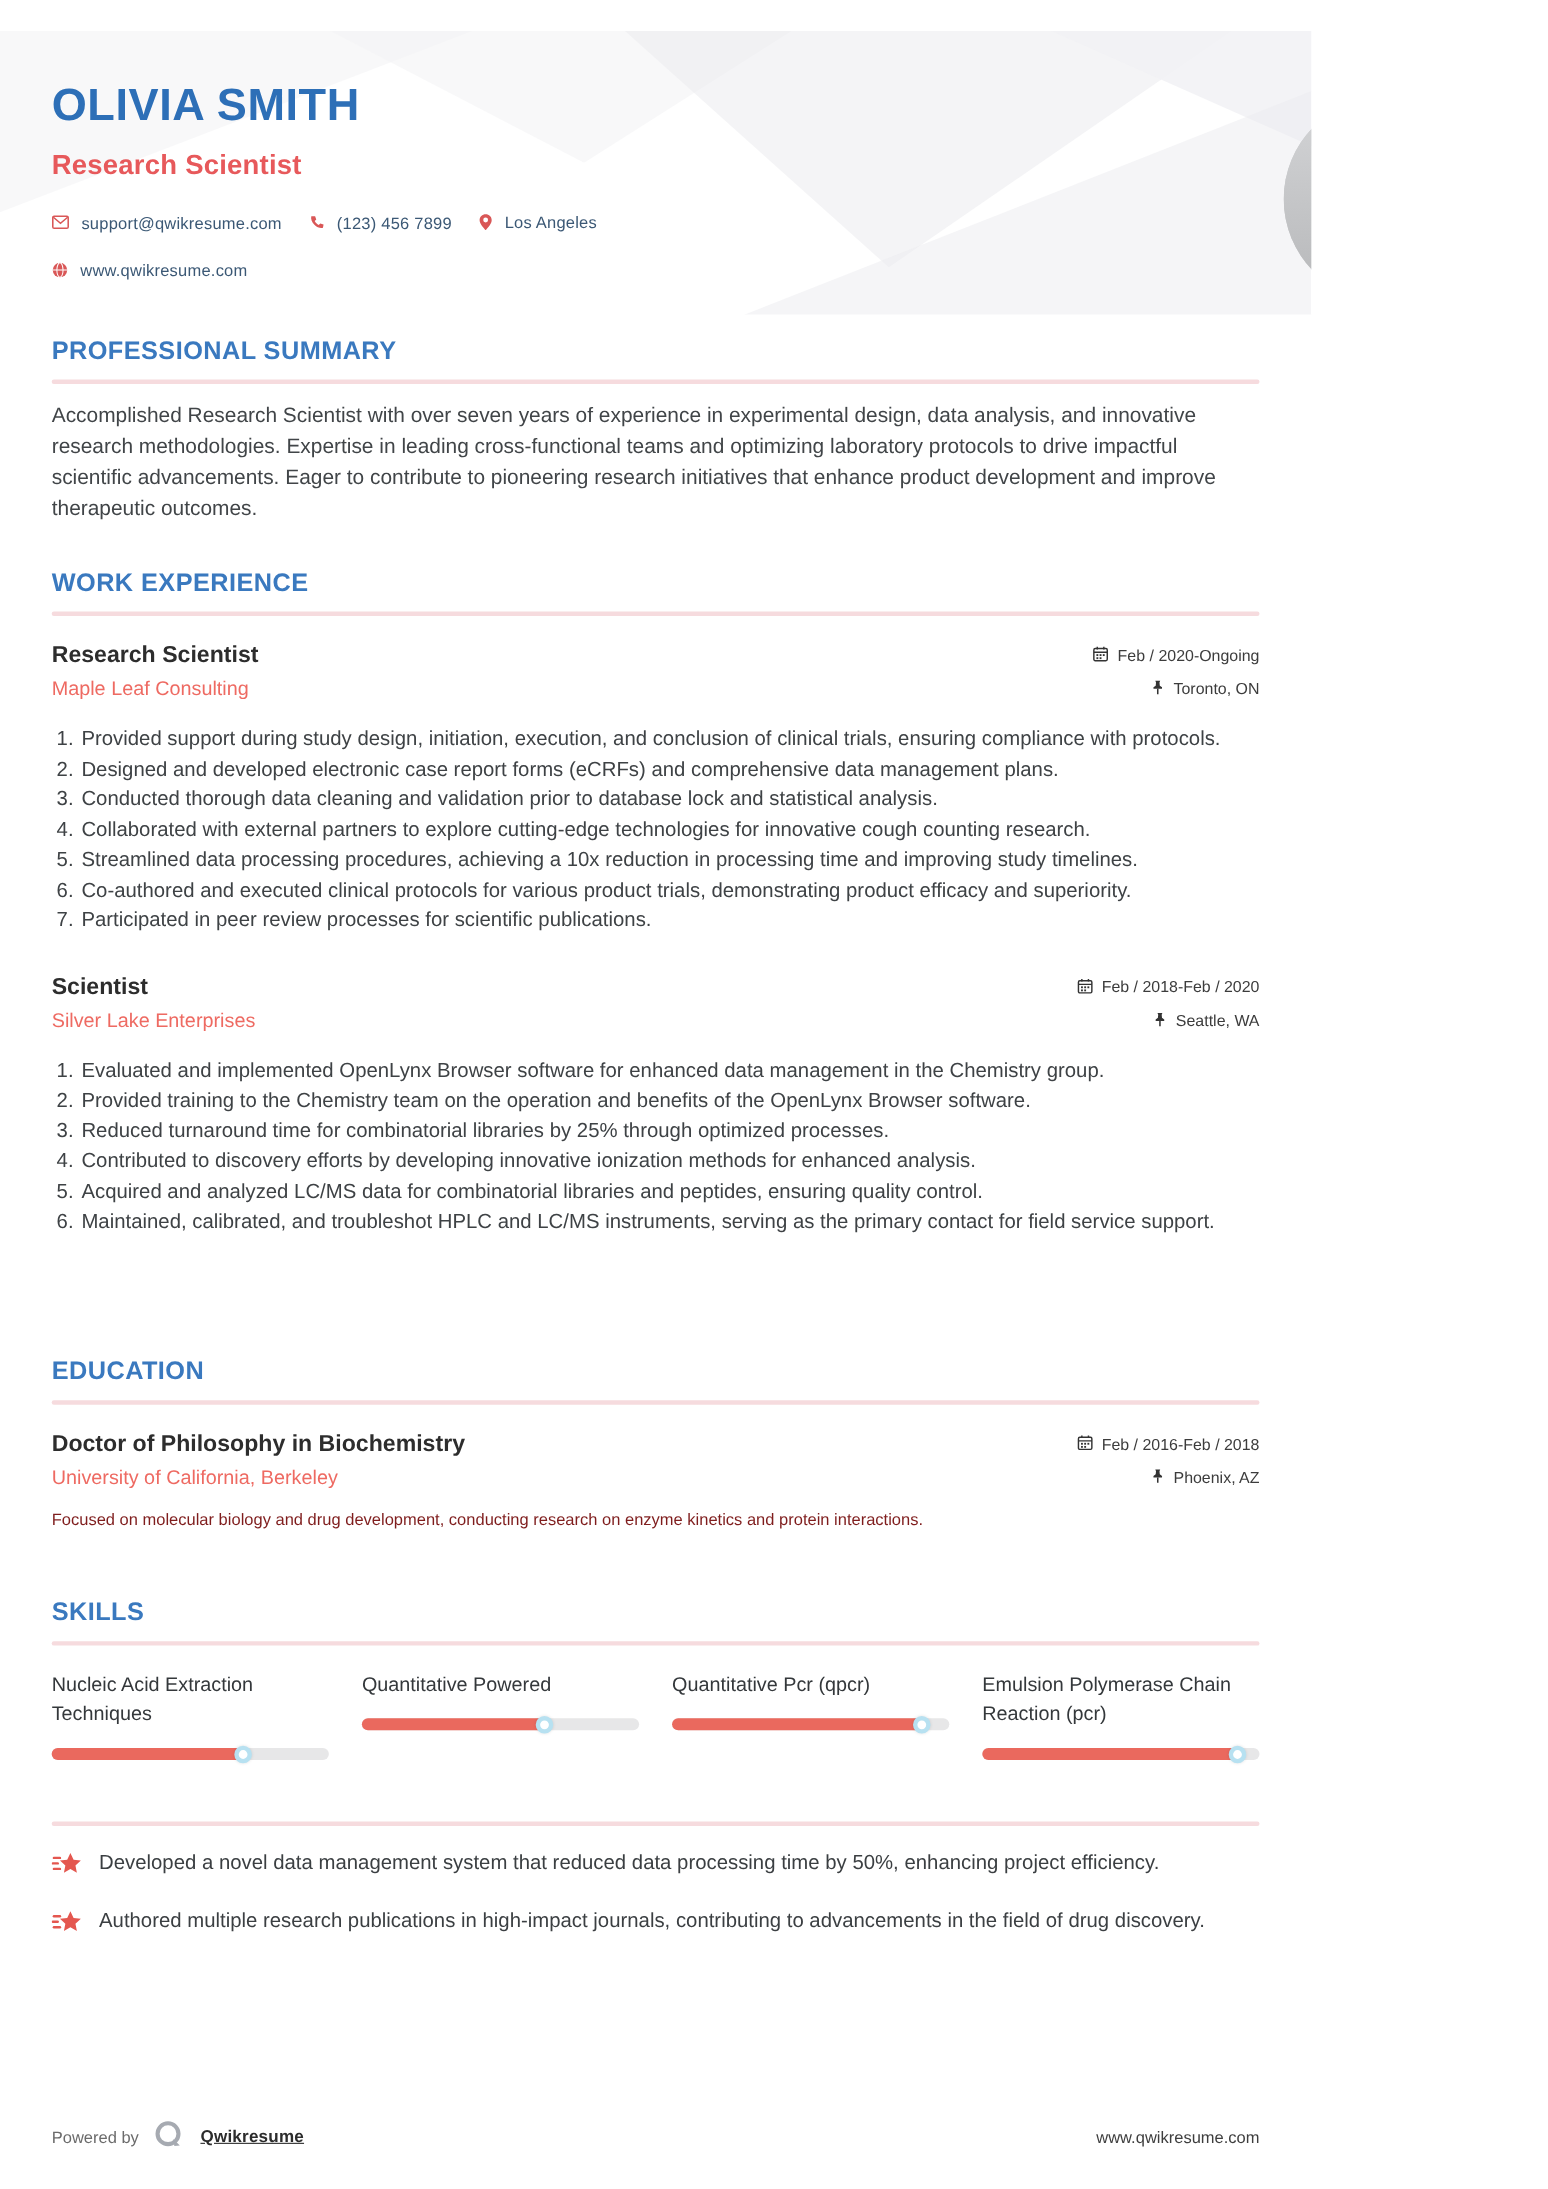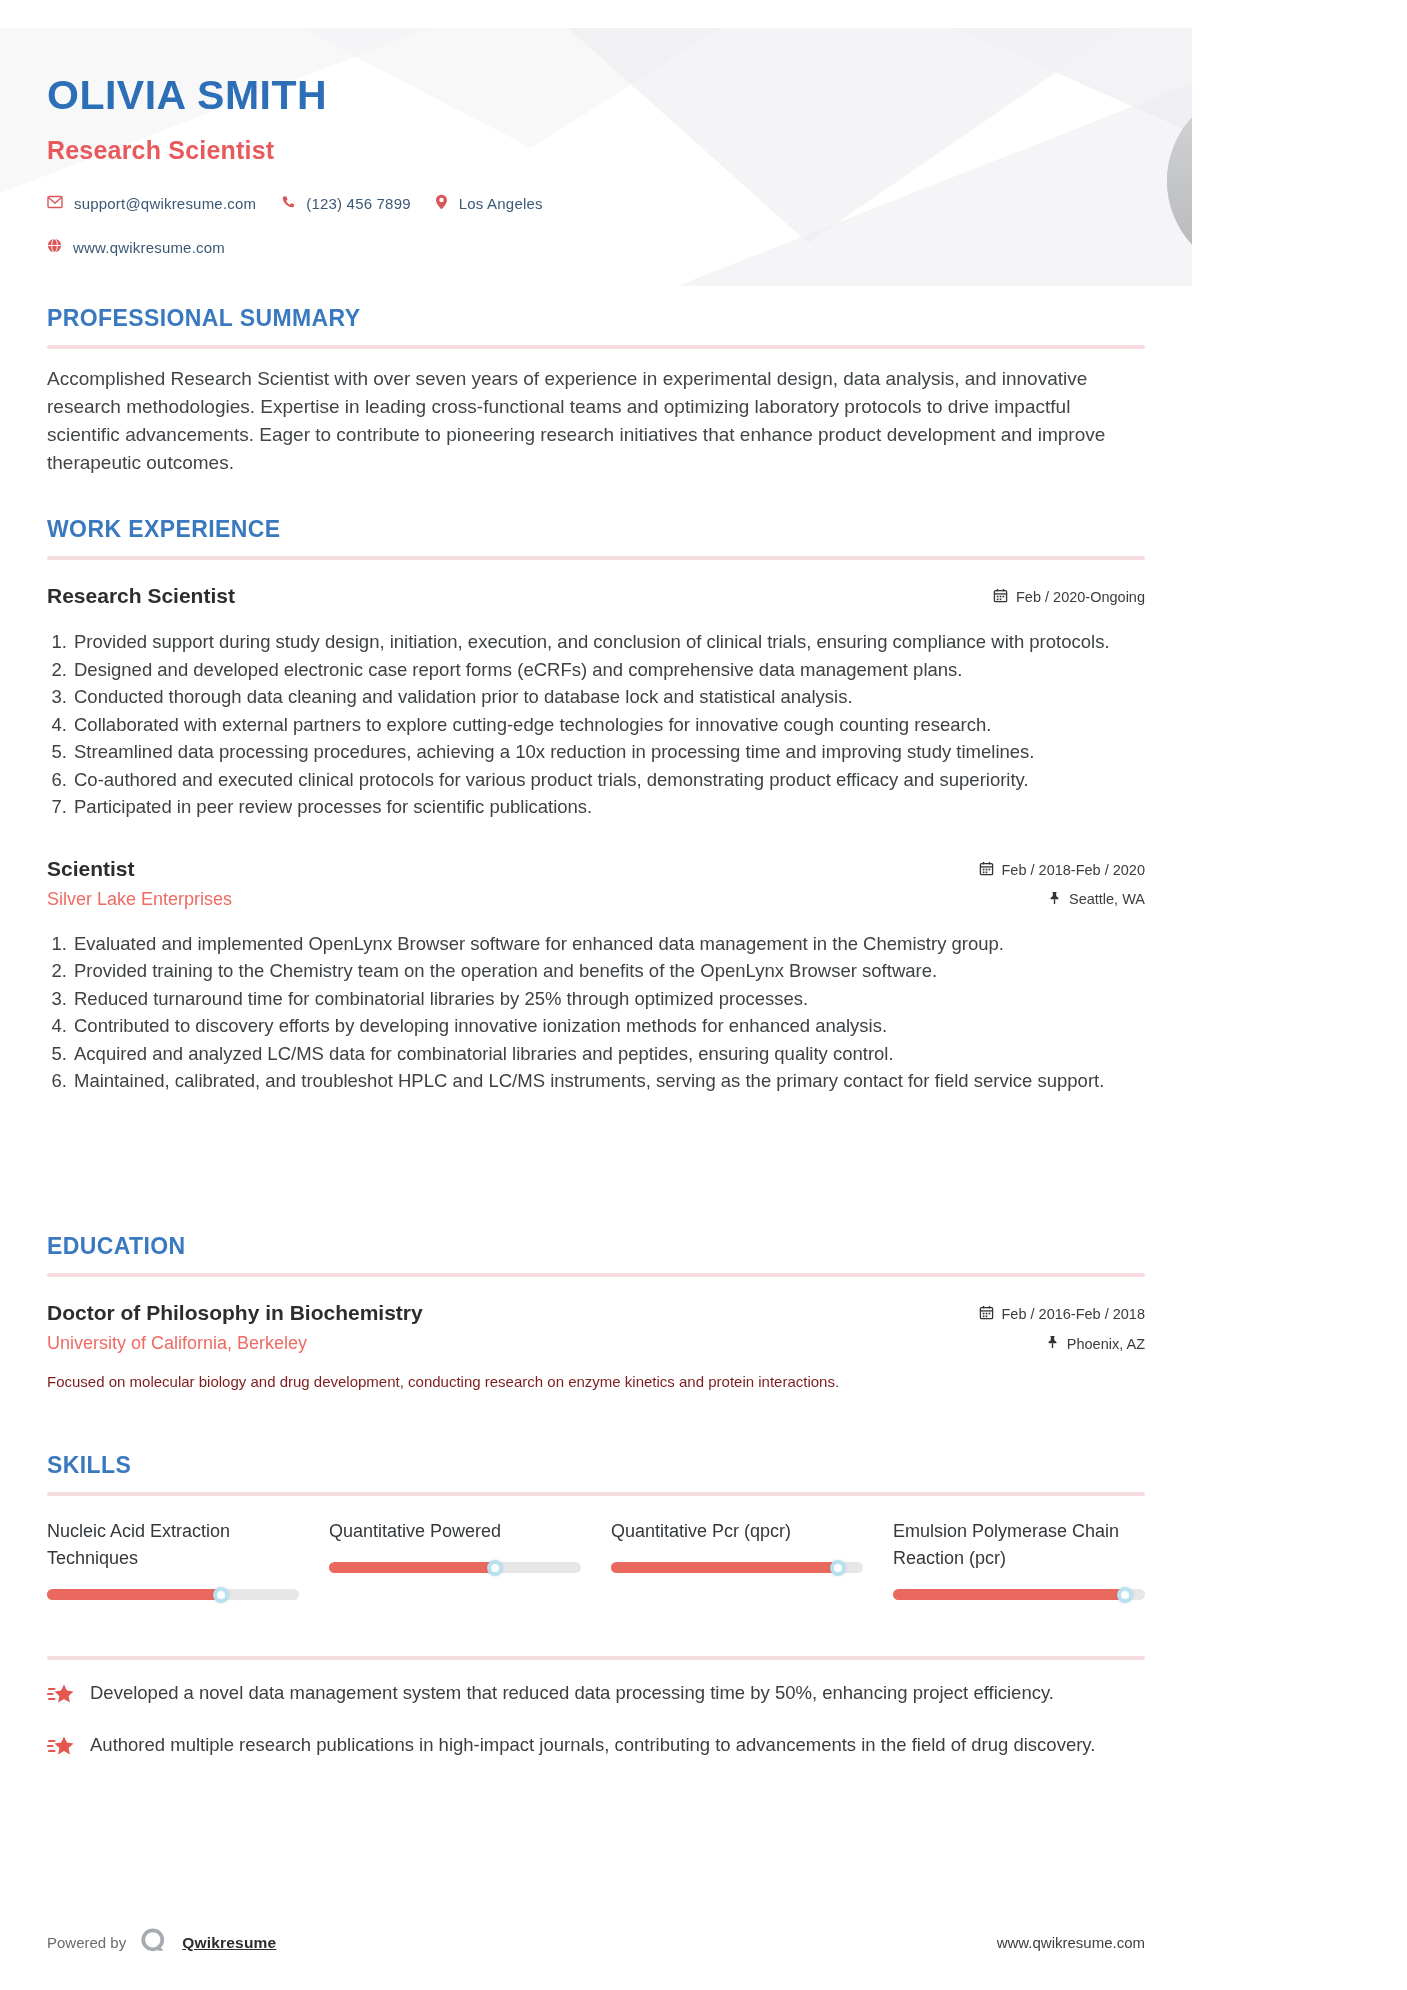--- a/index.html
+++ b/index.html
@@ -22,21 +22,21 @@
   .hb-3 { left: 0; top: 0; width: 430px; height: 165px; background: #f6f6f8; clip-path: polygon(0 0, 100% 0, 0 100%); opacity: .8; }
   .hb-4 { right: 0; top: 55px; width: 520px; height: 205px; background: #ececef; clip-path: polygon(100% 0, 100% 100%, 0 100%); opacity: .5; }
   .hb-5 { left: 300px; top: 0; width: 420px; height: 120px; background: #f3f3f5; clip-path: polygon(0 0, 100% 0, 55% 100%); opacity: .6; }
 
   
   .name { position: absolute; left: 47px; top: 44px; margin: 0; font-size: 41px; font-weight: bold; letter-spacing: .5px; color: #2d6fb7; }
   .job-headline { position: absolute; left: 47px; top: 108px; margin: 0; font-size: 25px; font-weight: bold; color: #e7595b; letter-spacing: .2px; }
   .contact-row { position: absolute; left: 47px; display: flex; align-items: center; }
   .contact-row-1 { top: 166px; }
   .contact-row-2 { top: 210px; }
-  .contact-item { display: flex; align-items: center; gap: 11px; margin-right: 24px; font-size: 15px; color: #3b5875; letter-spacing: .2px; }
+  .contact-item { display: flex; gap: 11px; margin-right: 24px; font-size: 15px; color: #3b5875; letter-spacing: .2px; }
   .contact-item svg { flex: 0 0 auto; }
 
   .photo {
     position: absolute; left: 1167px; top: 60px; width: 186px; height: 186px;
     border-radius: 50%; overflow: hidden; background: #c9cacc;
   }
   .photo svg { display: block; width: 100%; height: 100%; }
 
   
   .section { position: absolute; left: 47px; right: 47px; }
@@ -192,20 +192,32 @@
                   <rect x="4" y="8.2" width="1.8" height="1.8" fill="#333"></rect>
                   <rect x="7.1" y="8.2" width="1.8" height="1.8" fill="#333"></rect>
                   <rect x="10.2" y="8.2" width="1.8" height="1.8" fill="#333"></rect>
                   <rect x="4" y="11.2" width="1.8" height="1.8" fill="#333"></rect>
                   <rect x="7.1" y="11.2" width="1.8" height="1.8" fill="#333"></rect>
                 </svg>
         </span>
         <span class="job-dates-text">Feb / 2020-Ongoing</span>
       </div>
     </div>
+    <div class="job-sub">
+      <div class="company">Maple Leaf Consulting</div>
+      <div class="meta">
+        <span>
+          <svg width="13" height="14" viewBox="0 0 14 15">
+                  <path d="M4.6 1h4.8l-.7 1.7.3 3 2.2 1.6v1.5H2.8V7.3L5 5.7l.3-3z" fill="#333"></path>
+                  <line x1="7" y1="8.8" x2="7" y2="14" stroke="#333" stroke-width="1.5"></line>
+                </svg>
+        </span>
+        <span class="job-location-text">Toronto, ON</span>
+      </div>
+    </div>
     <ol class="bullets">
             <li>Provided support during study design, initiation, execution, and conclusion of clinical trials, ensuring compliance with protocols.</li>
             <li>Designed and developed electronic case report forms (eCRFs) and comprehensive data management plans.</li>
             <li>Conducted thorough data cleaning and validation prior to database lock and statistical analysis.</li>
             <li>Collaborated with external partners to explore cutting-edge technologies for innovative cough counting research.</li>
             <li>Streamlined data processing procedures, achieving a 10x reduction in processing time and improving study timelines.</li>
             <li>Co-authored and executed clinical protocols for various product trials, demonstrating product efficacy and superiority.</li>
             <li>Participated in peer review processes for scientific publications.</li>
           </ol>
   </div>

